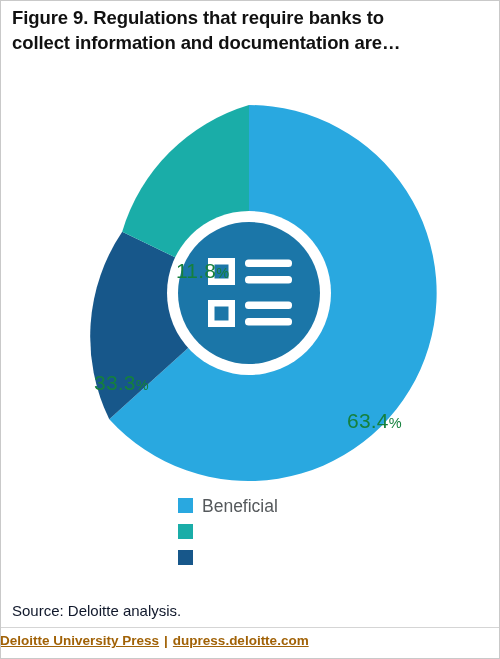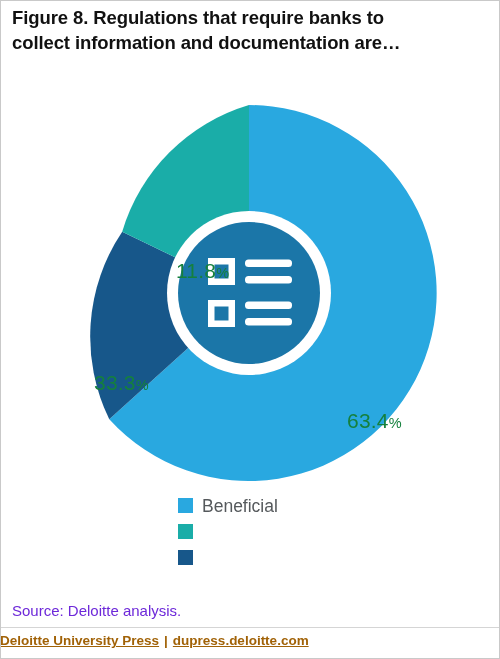--- a/index.html
+++ b/index.html
@@ -95,21 +95,21 @@
     line-height: 1;
     white-space: nowrap;
   }
 
   
   .source {
     position: absolute;
     left: 12px;
     top: 602px;
     font-size: 15px;
-    color: #6d28d9;
+    color: #0f172a;
     white-space: nowrap;
   }
 
   
   .footer-rule {
     position: absolute;
     left: 0;
     top: 627px;
     width: 500px;
     height: 1px;
@@ -139,21 +139,21 @@
     border: 1px solid #c9c9c9;
     box-sizing: border-box;
     pointer-events: none;
   }
 </style>
 </head>
 <body>
 
 <div id="figure">
 
-  <div class="title">Figure 8. Regulations that require banks to collect information and documentation are…</div>
+  <div class="title">Figure 9. Regulations that require banks to collect information and documentation are…</div>
 
   <div class="chart-area">
 
     <svg class="donut-svg" width="500" height="390" viewBox="0 0 500 390">
       <g>
 
         <path d="M 249 193 L 249 5 A 188 188 0 1 1 109.28 319.18 Z" fill="#29a8e0"></path>
 
         <path d="M 249 193 L 109.28 319.18 A 188 188 0 0 1 122.20 131.71 Z" fill="#17578a"></path>
 

